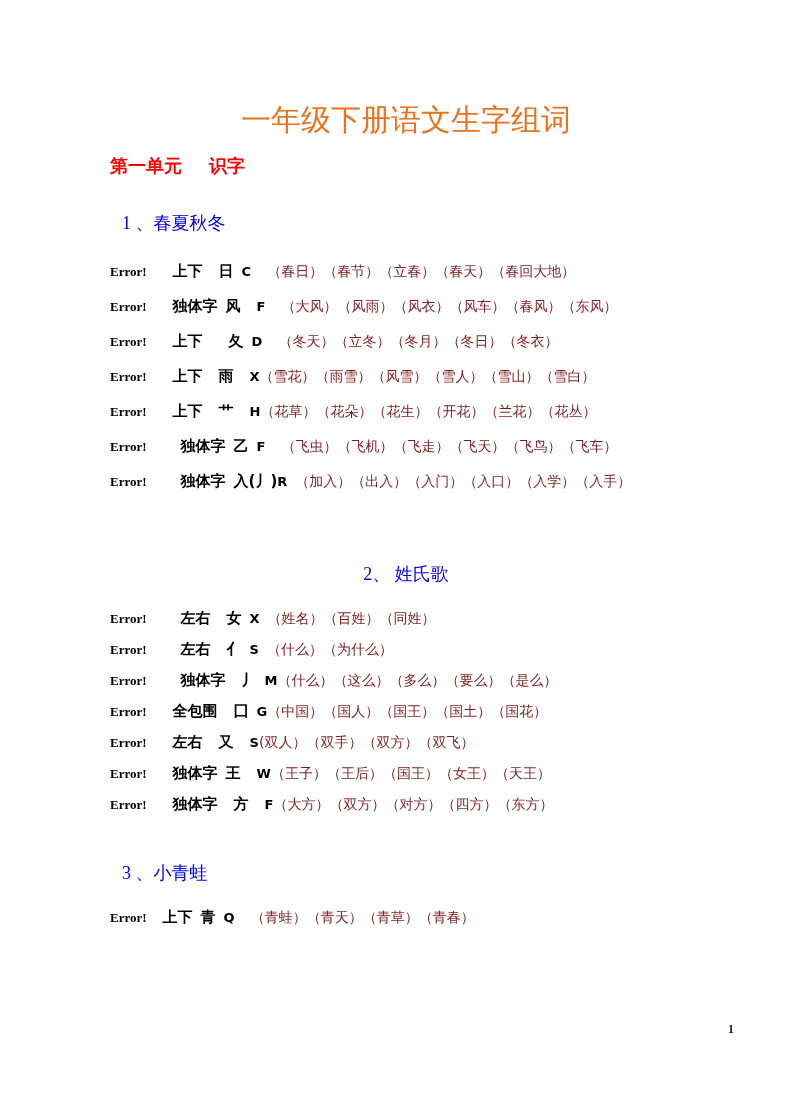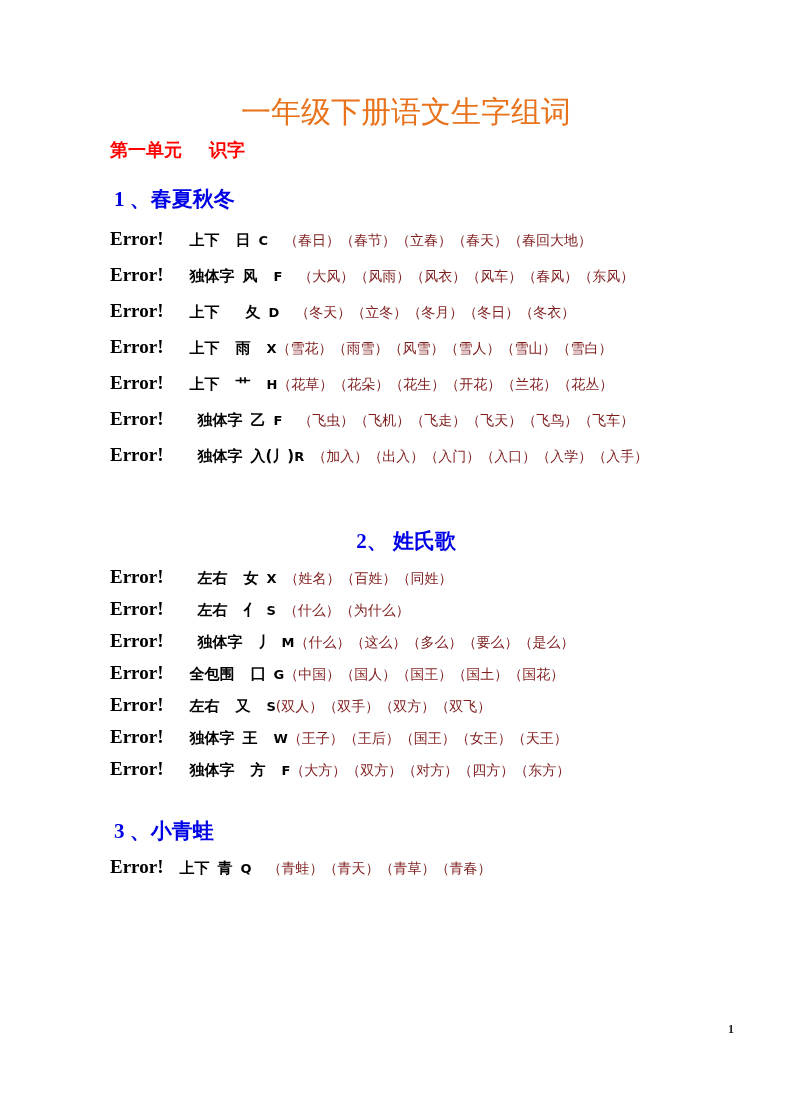--- a/index.html
+++ b/index.html
@@ -32,63 +32,63 @@
     width: 592px;
   }
 
   
   .doc-title {
     text-align: center;
     font-size: 30px;
     line-height: 34px;
     font-weight: normal;
     color: #E8731C;
-    margin: 0;
+    margin: 8px;
     padding-top: 95px;
     letter-spacing: 0px;
     white-space: nowrap;
   }
 
   .doc-subtitle {
     text-align: left;
     font-size: 18px;
     line-height: 22px;
     font-weight: bold;
     color: #FF0000;
     margin: 0;
     padding-top: 10px;
     white-space: pre;
   }
 
   
   .section-heading {
-    font-size: 21px;
+    font-size: 18px;
     line-height: 24px;
-    font-weight: bold;
+    font-weight: normal;
     color: #0000E6;
-    margin: 4px;
+    margin: 12px;
     white-space: pre;
   }
   .sec1-head { padding-top: 22px; }
   .sec2-head { padding-top: 40px; text-align: center; }
   .sec3-head { padding-top: 34px; }
 
   
   .entry {
     font-size: 15.5px;
     line-height: 21px;
     margin: 0;
     padding-top: 13px;
     color: #000000;
   }
   .entry.tight { padding-top: 9px; }
 
   .err {
     font-weight: bold;
-    font-size: 19px;
+    font-size: 13px;
     font-family: "Liberation Serif", "DejaVu Serif", serif;
     text-align: center;
   }
 
   .struct {
     font-weight: bold;
     font-family: "DejaVu Sans", "Liberation Sans", sans-serif;
     font-size: 15px;
     margin-top: 40px;
   }

